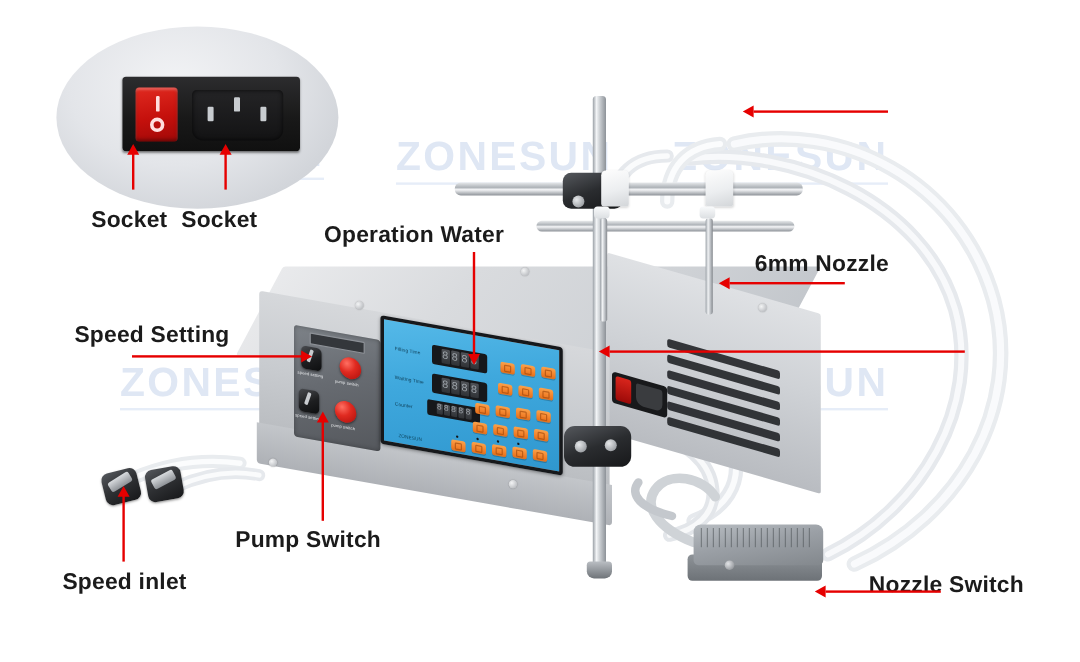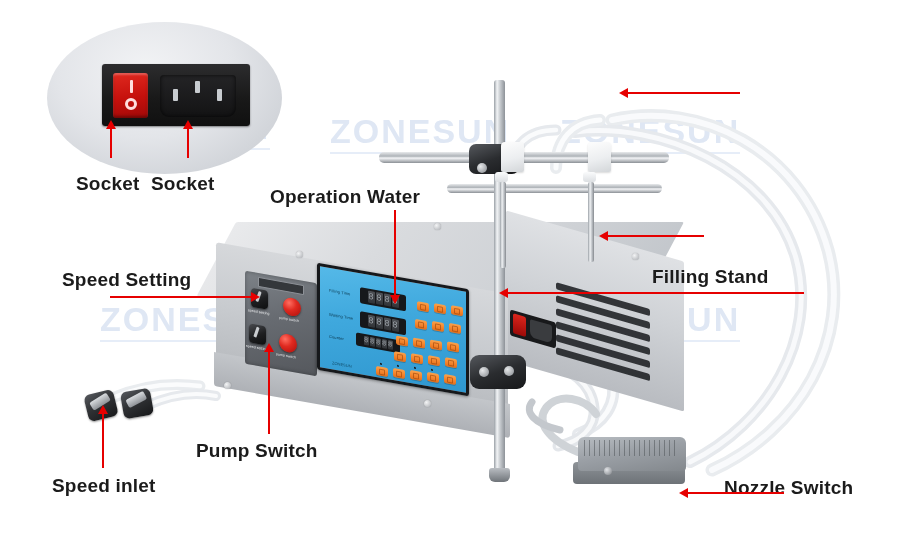--- a/index.html
+++ b/index.html
@@ -495,24 +495,24 @@
   <div class="leader v" style="left:268px;top:350px;height:84px;"></div>
   <div class="arrow up" style="left:264px;top:343px;"></div>
 
   <div class="lbl" style="left:52px;top:475px;">Speed inlet</div>
   <div class="leader v" style="left:102px;top:412px;height:56px;"></div>
   <div class="arrow up" style="left:98px;top:405px;"></div>
 
   <div class="leader h" style="left:628px;top:92px;width:112px;"></div>
   <div class="arrow left" style="left:619px;top:88px;"></div>
 
+  <div class="lbl" style="left:629px;top:210px;">6mm Nozzle</div>
   <div class="leader h" style="left:608px;top:235px;width:96px;"></div>
   <div class="arrow left" style="left:599px;top:231px;"></div>
 
-  <div class="lbl" style="left:652px;top:266px;">Filling Stand</div>
   <div class="leader h" style="left:508px;top:292px;width:296px;"></div>
   <div class="arrow left" style="left:499px;top:288px;"></div>
 
   <div class="lbl" style="left:724px;top:477px;">Nozzle Switch</div>
   <div class="leader h" style="left:688px;top:492px;width:96px;"></div>
   <div class="arrow left" style="left:679px;top:488px;"></div>
 
 </div>
 
 </body></html>

